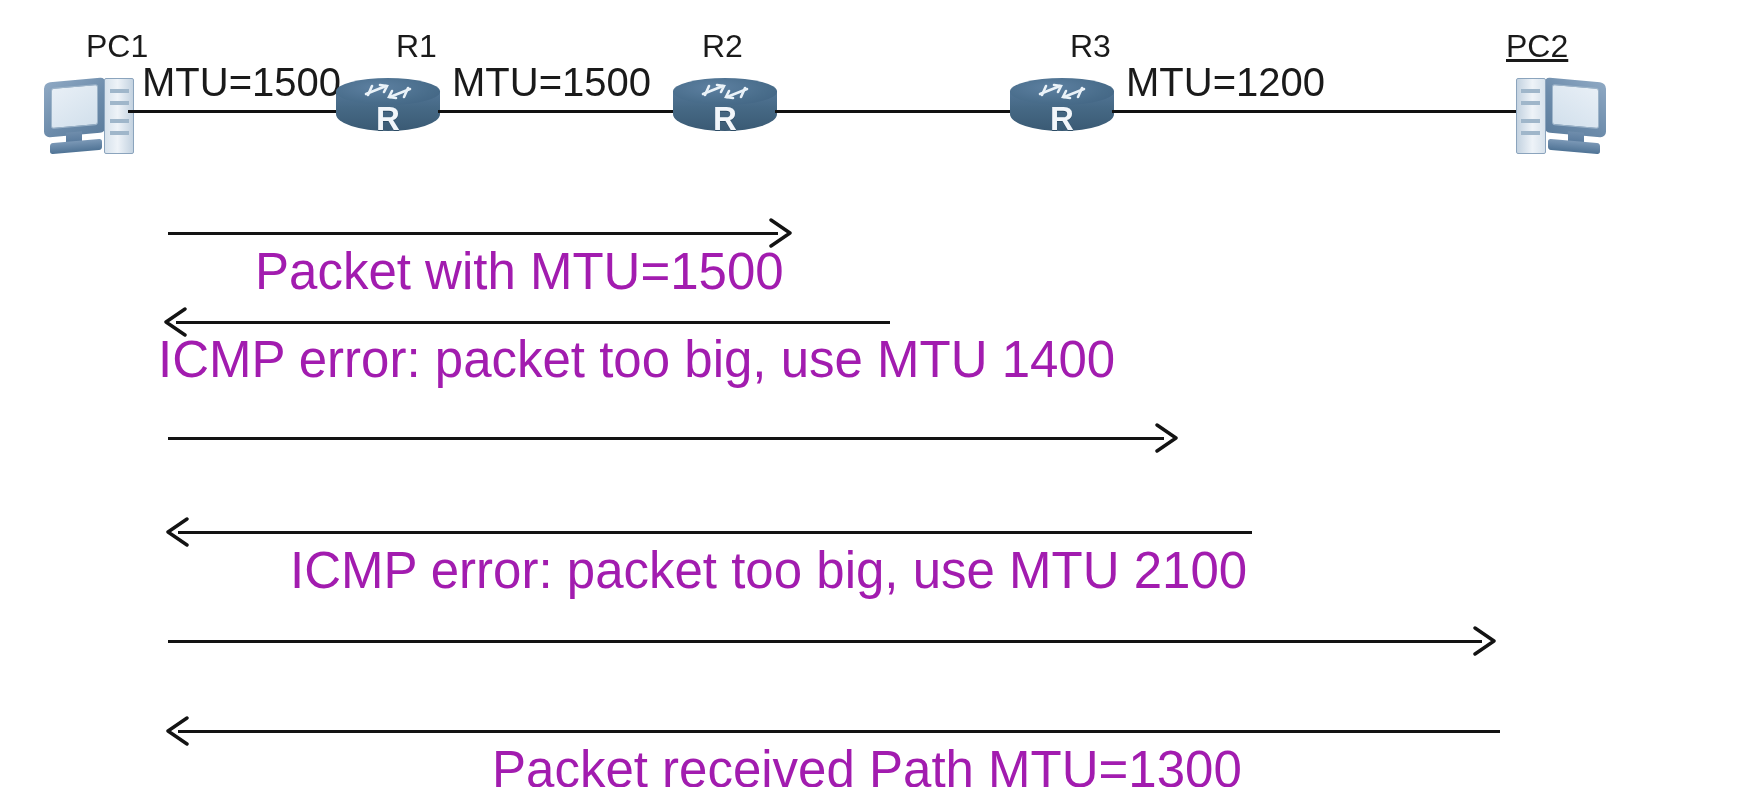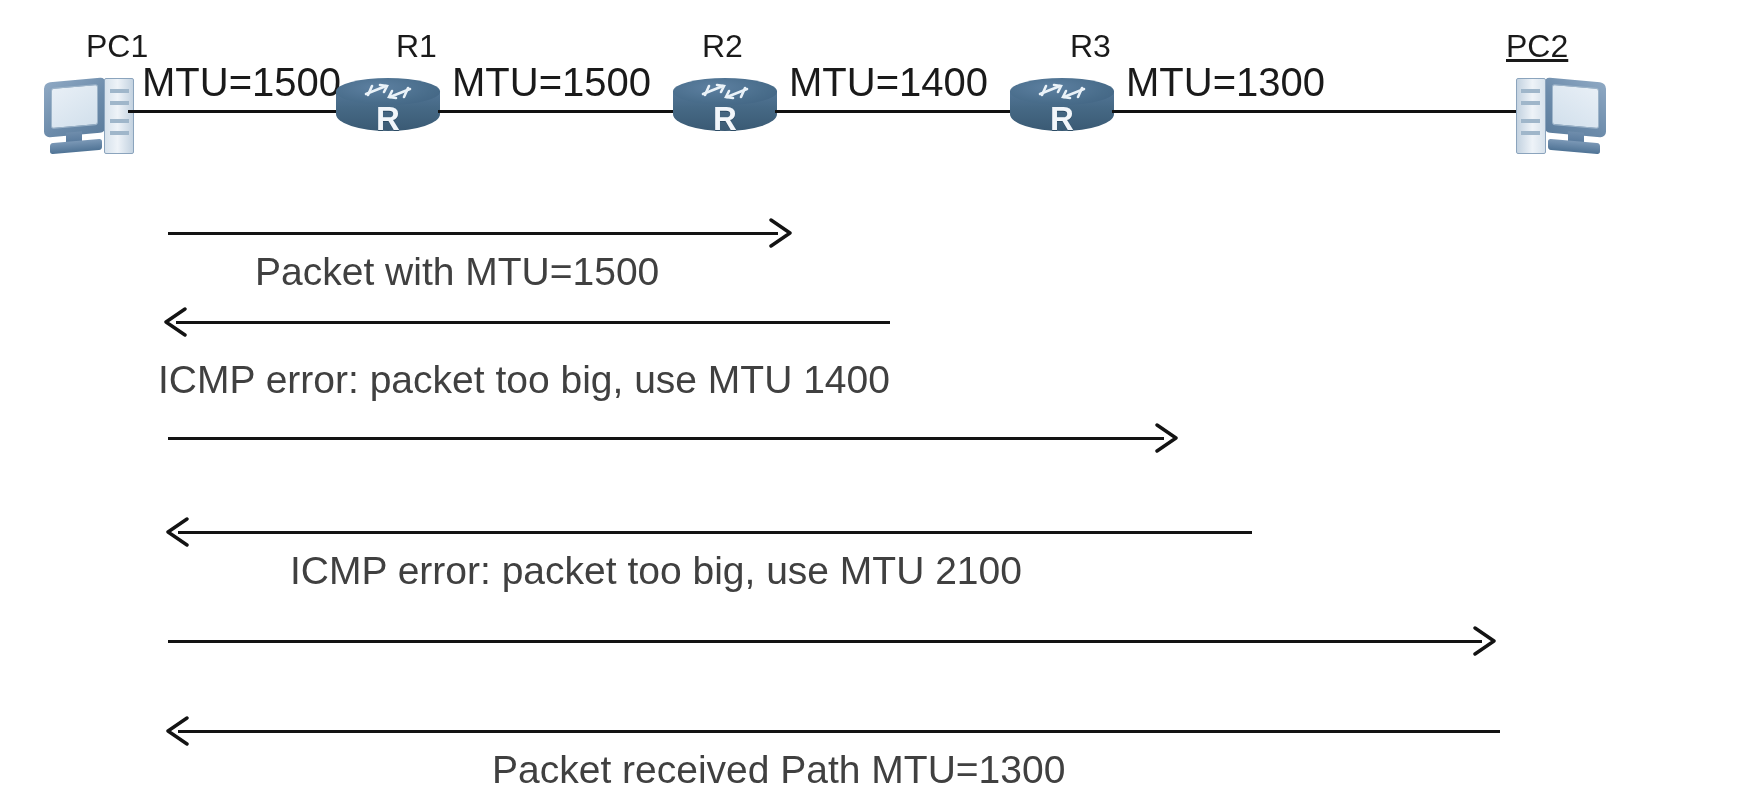--- a/index.html
+++ b/index.html
@@ -39,21 +39,21 @@
      border:1px solid #9db4c9;border-radius:3px;transform:skewY(-5deg);}
   .pc .neck{position:absolute;left:24px;top:60px;width:16px;height:12px;
      background:linear-gradient(180deg,#6f8dac,#55779a);transform:skewY(-5deg);}
   .pc .base{position:absolute;left:8px;top:69px;width:52px;height:11px;
      background:linear-gradient(180deg,#7b98b6,#4f7395);border-radius:3px;transform:skewY(-5deg);}
   .pc.mirror{transform:scaleX(-1);}
 
   
   .msg-line{position:absolute;height:0;border-top:3px solid #131313;}
   .arrowhead{position:absolute;width:26px;height:30px;}
-  .msg-text{position:absolute;font-size:39px;line-height:39px;color:#404040;white-space:nowrap;}
+  .msg-text{position:absolute;font-size:51px;line-height:39px;color:#a21caf;white-space:nowrap;}
 </style>
 </head>
 <body>
 
 <div id="stage">
 
   <div class="dev-label" style="left:58px;top:26px;">PC1</div>
   <div class="node" style="left:42px;top:72px;">
     <div class="pc">
       <div class="monshell"></div>
@@ -109,21 +109,20 @@
             <path d="M36 8 L32 17"></path>
               <path d="M68 19 L72 10"></path>
           </g>
         </svg>
       </div>
       <div class="rletter">R</div>
     </div>
   </div>
 
   <div class="link-line" style="left:775px;top:110px;width:244px;"></div>
-  <div class="link-label" style="left:789px;top:62px;">MTU=1400</div>
 
   <div class="dev-label" style="left:1042px;top:26px;">R3</div>
   <div class="node" style="left:1010px;top:78px;">
     <div class="router">
       <div class="body"></div>
       <div class="top">
         <svg class="glyphs" viewBox="0 0 104 27">
           <g fill="none" stroke="#eaf2f8" stroke-width="2.6" stroke-linecap="round">
             <path d="M30 16 L50 8"></path>
               <path d="M44 7 L51 8 L48 14"></path>
@@ -132,21 +131,21 @@
             <path d="M36 8 L32 17"></path>
               <path d="M68 19 L72 10"></path>
           </g>
         </svg>
       </div>
       <div class="rletter">R</div>
     </div>
   </div>
 
   <div class="link-line" style="left:1112px;top:110px;width:410px;"></div>
-  <div class="link-label" style="left:1126px;top:62px;">MTU=1300</div>
+  <div class="link-label" style="left:1126px;top:62px;">MTU=1200</div>
 
   <div class="dev-label" style="left:1478px;top:26px;text-decoration:underline;">PC2</div>
   <div class="node" style="left:1516px;top:72px;">
     <div class="pc mirror">
       <div class="monshell"></div>
       <div class="screen"></div>
       <div class="neck"></div>
       <div class="base"></div>
       <div class="tower">
         <div class="tbar" style="top:10px;"></div>
@@ -160,21 +159,21 @@
   <div class="msg-line" style="left:168px;top:232px;width:610px;"></div>
   <svg class="arrowhead" style="left:768px;top:218px;" viewBox="0 0 26 30">
     <path d="M3 2 L22 15 L3 28" fill="none" stroke="#131313" stroke-width="3.4" stroke-linecap="round" stroke-linejoin="round"></path>
   </svg>
   <div class="msg-text" style="left:255px;top:252px;">Packet with MTU=1500</div>
 
   <div class="msg-line" style="left:176px;top:321px;width:714px;"></div>
   <svg class="arrowhead" style="left:162px;top:307px;" viewBox="0 0 26 30">
     <path d="M23 2 L4 15 L23 28" fill="none" stroke="#131313" stroke-width="3.4" stroke-linecap="round" stroke-linejoin="round"></path>
   </svg>
-  <div class="msg-text" style="left:158px;top:340px;margin-top:20px;">ICMP error: packet too big, use MTU 1400</div>
+  <div class="msg-text" style="left:158px;top:340px;">ICMP error: packet too big, use MTU 1400</div>
 
   <div class="msg-line" style="left:168px;top:437px;width:996px;"></div>
   <svg class="arrowhead" style="left:1154px;top:423px;" viewBox="0 0 26 30">
     <path d="M3 2 L22 15 L3 28" fill="none" stroke="#131313" stroke-width="3.4" stroke-linecap="round" stroke-linejoin="round"></path>
   </svg>
 
   <div class="msg-line" style="left:178px;top:531px;width:1074px;"></div>
   <svg class="arrowhead" style="left:164px;top:517px;" viewBox="0 0 26 30">
     <path d="M23 2 L4 15 L23 28" fill="none" stroke="#131313" stroke-width="3.4" stroke-linecap="round" stroke-linejoin="round"></path>
   </svg>

